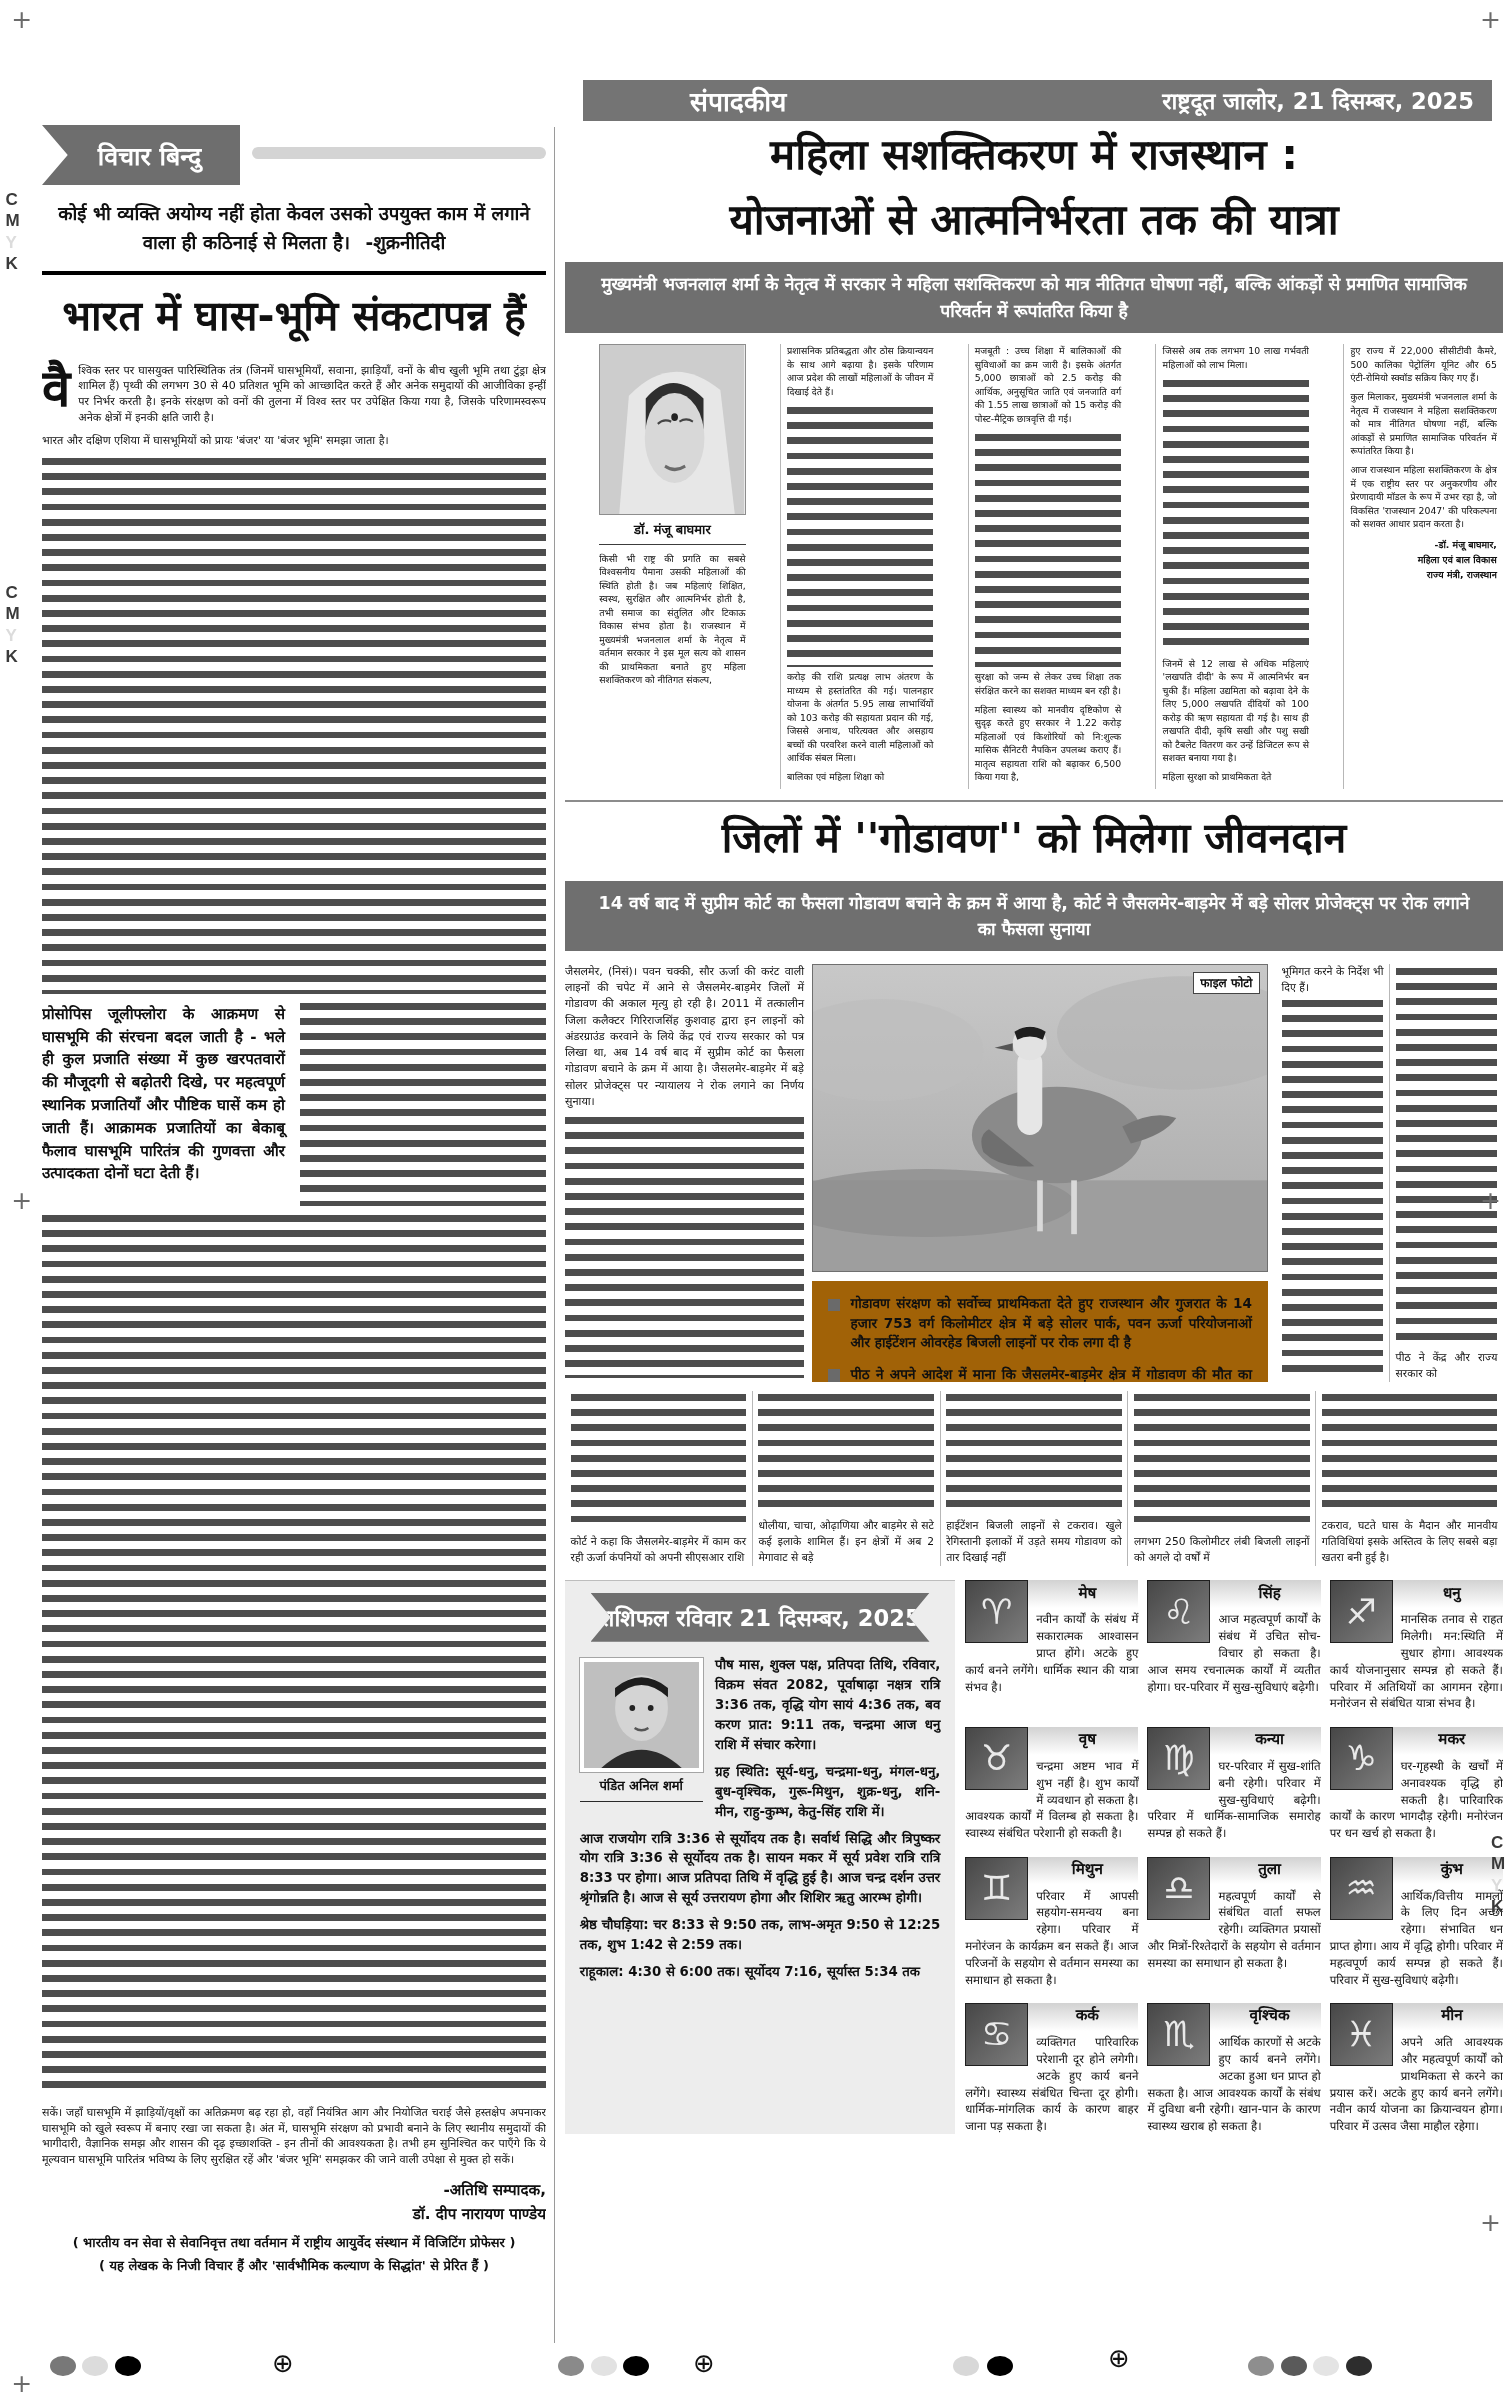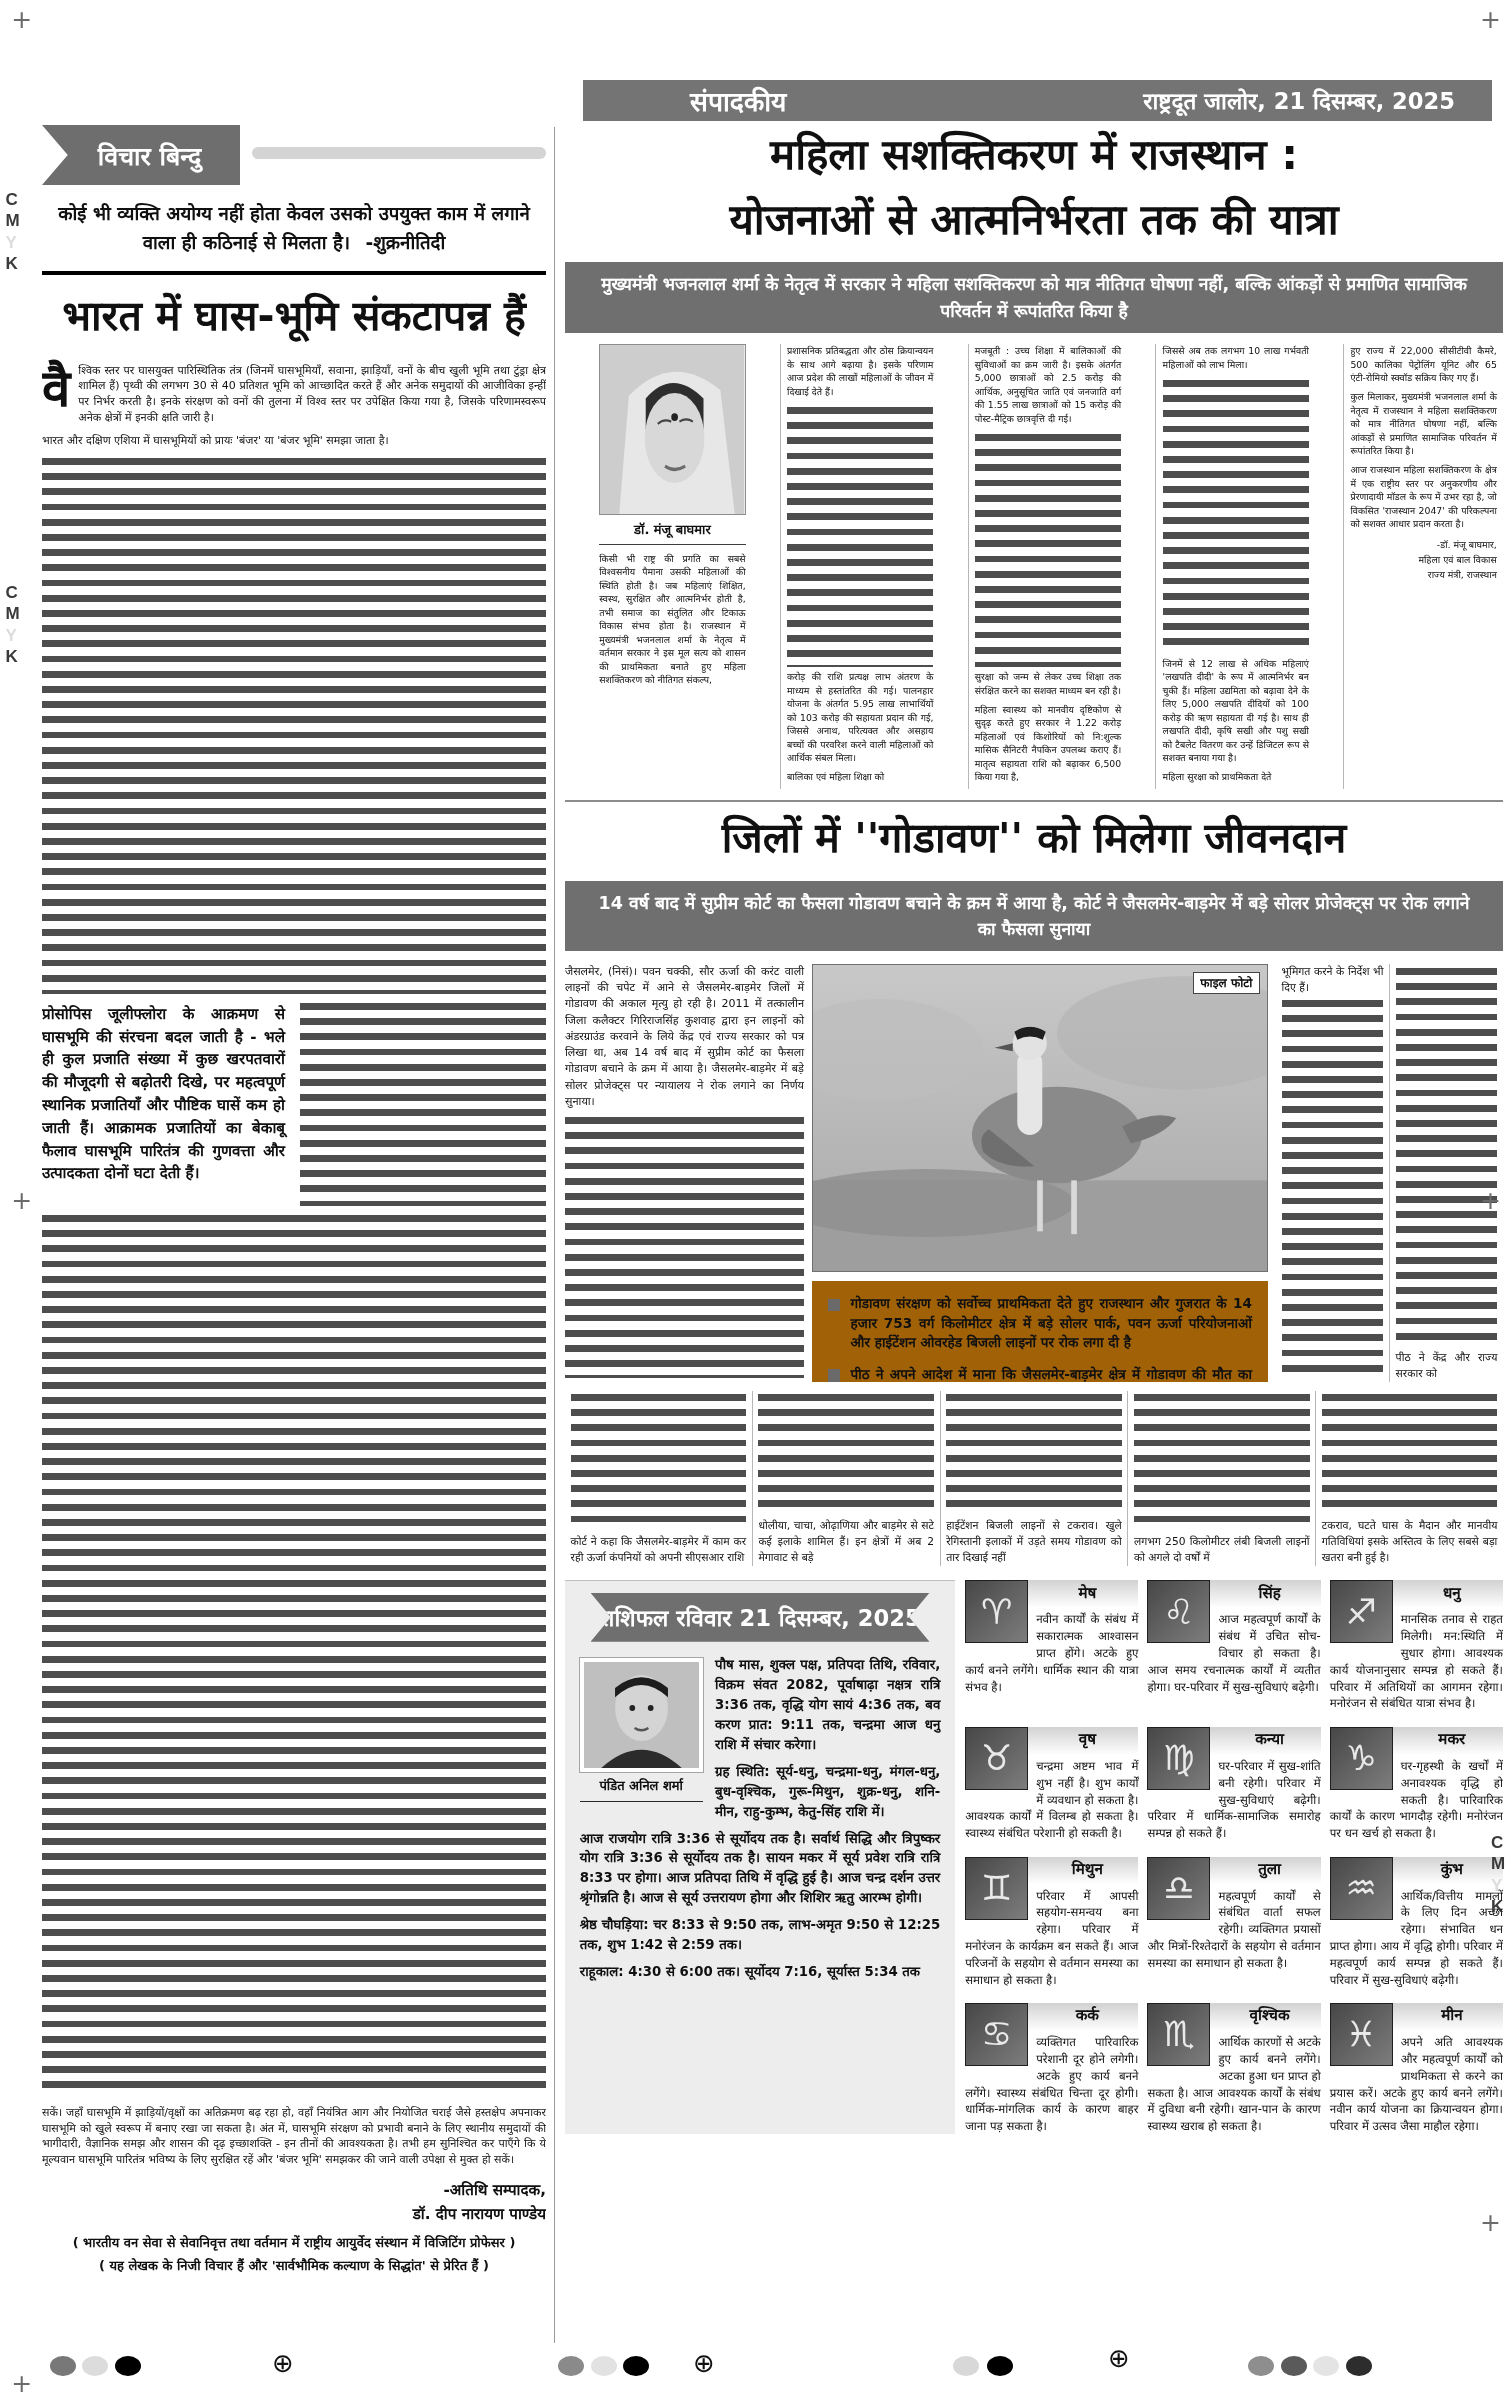--- a/index.html
+++ b/index.html
@@ -2,21 +2,21 @@
 <html style="font-size:9px"><head>
 <meta charset="utf-8">
 <style>
   html,body{margin:0;padding:0;background:#fff;}
   #page{position:relative;width:1512px;height:2401px;background:#ffffff;
         font-family:"DejaVu Sans",sans-serif;color:#101010;overflow:hidden;}
 
   
   .masthead{position:absolute;left:583px;top:80px;width:909px;height:41px;background:#747474;
             display:flex;align-items:center;justify-content:space-between;
-            padding:0 37px 0 107px;box-sizing:border-box;color:#fff;font-weight:bold;}
+            padding:0 18px 0 107px;box-sizing:border-box;color:#fff;font-weight:bold;}
   .masthead .sec{font-size:26.5px;}
   .masthead .date{font-size:22.6px;}
   .vdivider{position:absolute;left:554px;top:127px;width:1.1px;height:2216px;background:#9a9a9a;}
 
   
   .leftcol{position:absolute;left:42px;top:125px;width:504px;height:2225px;overflow:hidden;}
   .flagrow{position:relative;height:60px;margin-bottom:14.7px;}
   .flag{position:absolute;left:0;top:0;width:198px;height:60px;background:#6e6e6e;color:#fff;
         font-size:25px;font-weight:bold;display:flex;align-items:center;justify-content:center;
         clip-path:polygon(0 0,100% 0,100% 100%,0 100%,13% 50%);padding-left:17px;box-sizing:border-box;}
@@ -42,21 +42,21 @@
   .subbar{background:#6f6f6f;color:#fff;font-size:17.5px;line-height:1.5;font-weight:bold;
           text-align:center;padding:9px 26px;margin-top:10.2px;}
   .mcols{display:flex;height:445px;margin-top:11.3px;overflow:hidden;}
   .mcol{flex:1;padding:0 6.2px;display:flex;flex-direction:column;font-size:9.3px;line-height:1.45;text-align:justify;margin-left:28px;}
   .mcol + .mcol{border-left:0.6px solid #b7b7b7;}
   .mcol p{margin:0 0 5.6px;}
   .wphoto{height:169px;border:0.6px solid #8d8d8d;overflow:hidden;}
   .wcap{text-align:center;font-weight:bold;font-size:13px;margin:5.6px 0 4.5px;}
   .wrule{height:1.1px;background:#3c3c3c;margin:0 0 6.8px;}
   .mg{flex:1 1 auto;min-height:22.6px;margin:3.4px 0;}
-  .m-sig{text-align:right;font-weight:normal;line-height:1.6;margin-top:2.3px;}
+  .m-sig{text-align:right;font-weight:bold;line-height:1.6;margin-top:2.3px;}
 
   .thinrule{height:1.1px;background:#8c8c8c;margin:11.3px 0 4.5px;}
 
   .gd-headline{font-size:41px;line-height:1.55;font-weight:bold;text-align:center;margin-top:5.6px;}
   .gd-body{display:flex;margin-top:12.4px;height:418px;overflow:hidden;}
   .gd-left{width:239px;font-size:11px;line-height:1.48;text-align:justify;display:flex;flex-direction:column;}
   .gd-left .mg{margin-top:6.8px;}
   .gd-mid{width:456px;margin:0 8px;display:flex;flex-direction:column;}
   .birdphoto{height:306px;border:1.1px solid #6f6f6f;position:relative;overflow:hidden;background:#b9b9b9;}
   .filelabel{position:absolute;top:6.8px;right:6.8px;background:#fff;border:0.6px solid #444;

